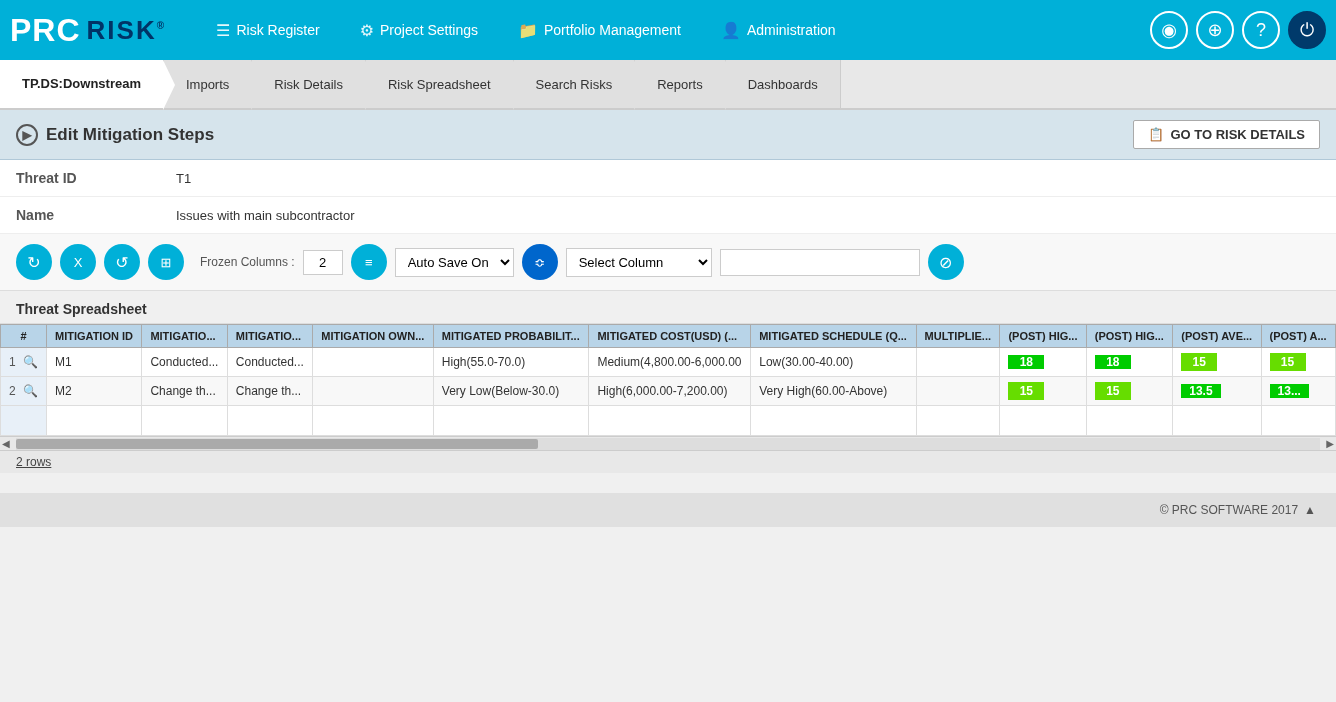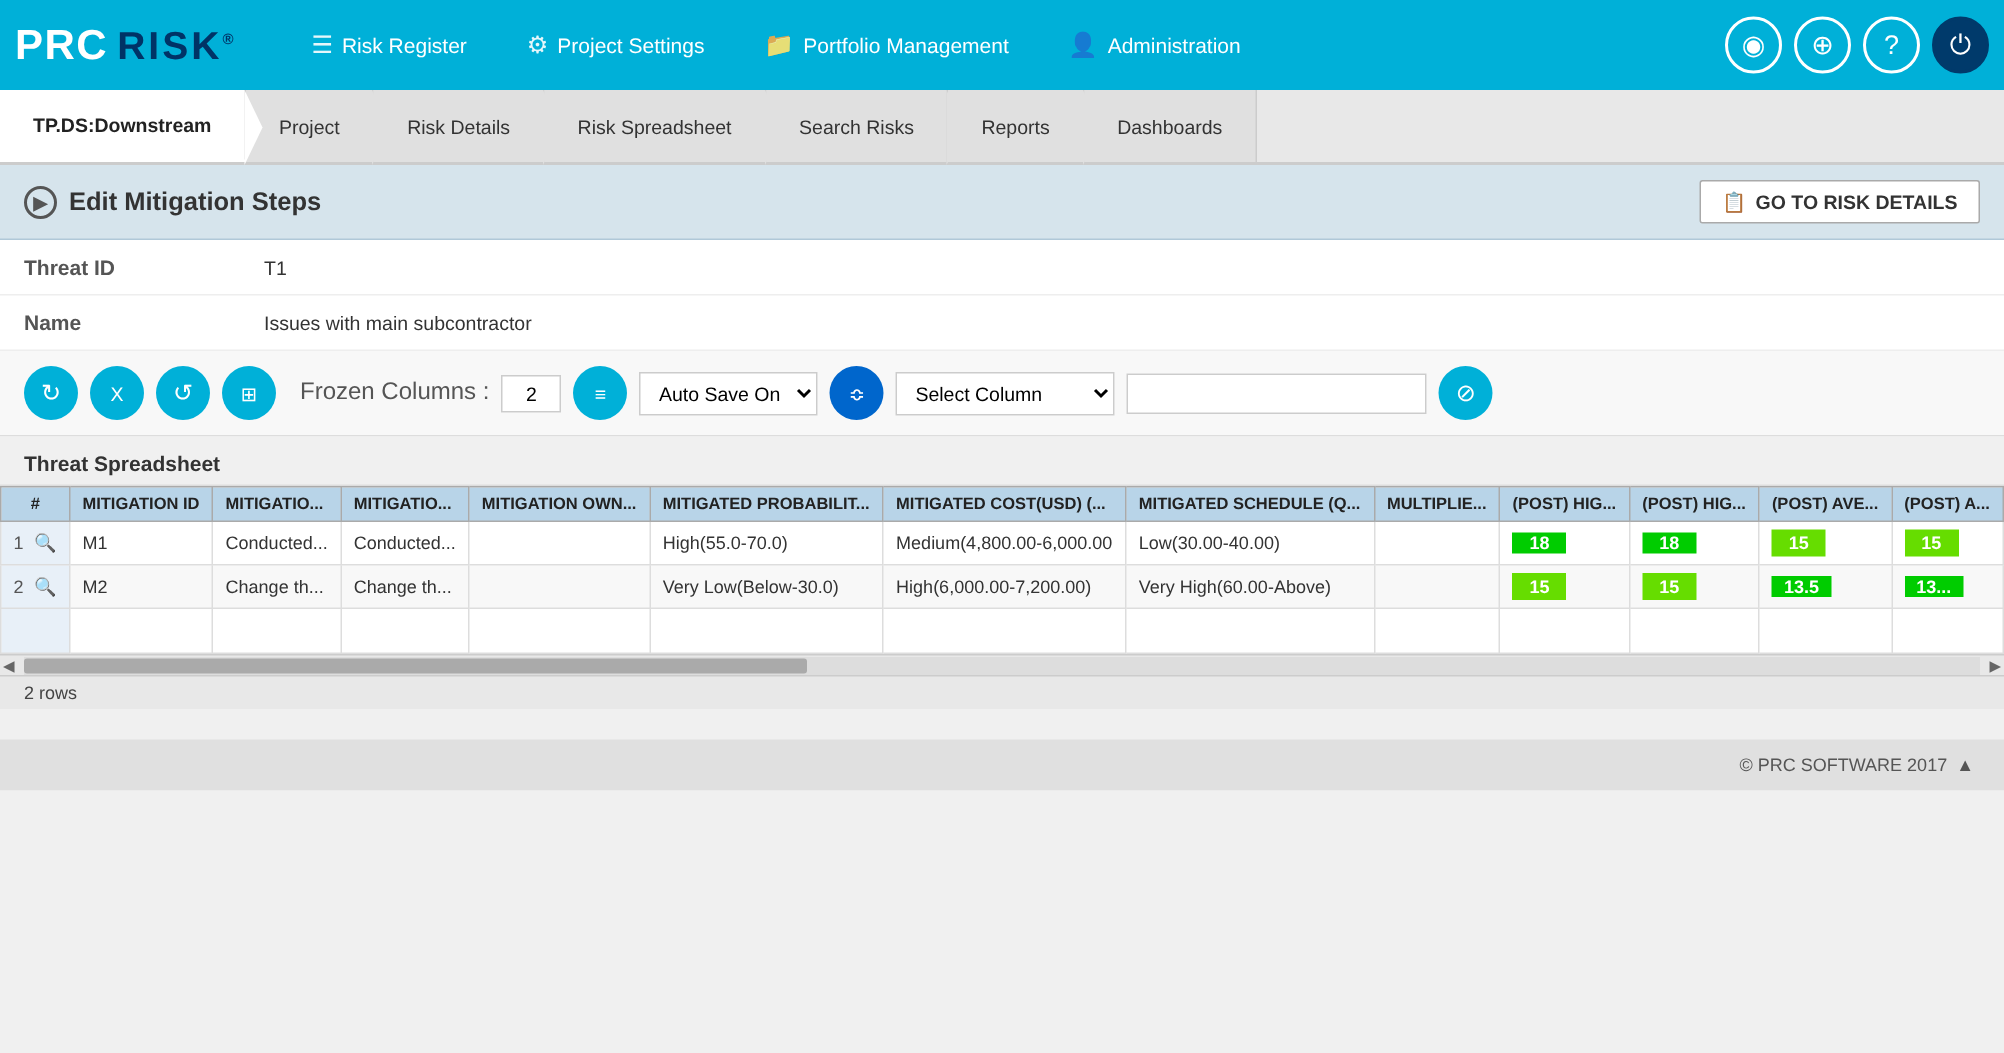--- a/index.html
+++ b/index.html
@@ -12,21 +12,21 @@
       display: flex;
       align-items: center;
       padding: 0 10px;
       color: white;
     }
     .logo {
       display: flex;
       align-items: center;
       margin-right: 30px;
     }
-    .logo-prc { font-size: 28px; font-weight: bold; color: white; letter-spacing: 1px; }
+    .logo-prc { font-size: 32px; font-weight: bold; color: white; letter-spacing: 1px; }
     .logo-risk { font-size: 26px; font-weight: bold; color: #003366; letter-spacing: 2px; margin-left: 6px; }
     .nav-items {
       display: flex;
       gap: 0;
       flex: 1;
     }
     .nav-item {
       display: flex;
       align-items: center;
       gap: 6px;
@@ -175,21 +175,21 @@
       width: 36px; height: 36px;
       border-radius: 50%;
       border: none;
       display: flex; align-items: center; justify-content: center;
       cursor: pointer;
       font-size: 16px;
       color: white;
     }
     .btn-teal { background: #00b0d8; }
     .btn-blue { background: #0066cc; }
-    .frozen-label { font-size: 16px; color: #555; margin-left: 8px; }
+    .frozen-label { font-size: 12px; color: #555; margin-left: 8px; }
     .frozen-input {
       width: 40px;
       padding: 4px 6px;
       border: 1px solid #ccc;
       font-size: 13px;
       text-align: center;
     }
     .toolbar-select {
       padding: 5px 8px;
       border: 1px solid #ccc;
@@ -314,20 +314,21 @@
       border-radius: 2px;
     }
 
     
     .status-bar {
       background: #e8e8e8;
       border-top: 1px solid #ccc;
       padding: 4px 16px;
       font-size: 12px;
       color: #444;
+      text-decoration: underline;
     }
 
     
     .footer {
       background: #e0e0e0;
       padding: 10px 20px;
       text-align: right;
       font-size: 12px;
       color: #555;
       margin-top: 20px;
@@ -375,21 +376,21 @@
     <button class="icon-btn power">⏻</button>
   </div>
 </div>
 
 <div class="tabs-bar">
   <div class="tab active">
     <span>TP.DS:Downstream</span>
     <span class="tab-arrow"></span>
   </div>
   <div class="tab">
-    <span>Project</span>
+    <span>Imports</span>
     <span class="tab-arrow"></span>
   </div>
   <div class="tab">
     <span>Risk Details</span>
     <span class="tab-arrow"></span>
   </div>
   <div class="tab">
     <span>Risk Spreadsheet</span>
     <span class="tab-arrow"></span>
   </div>

